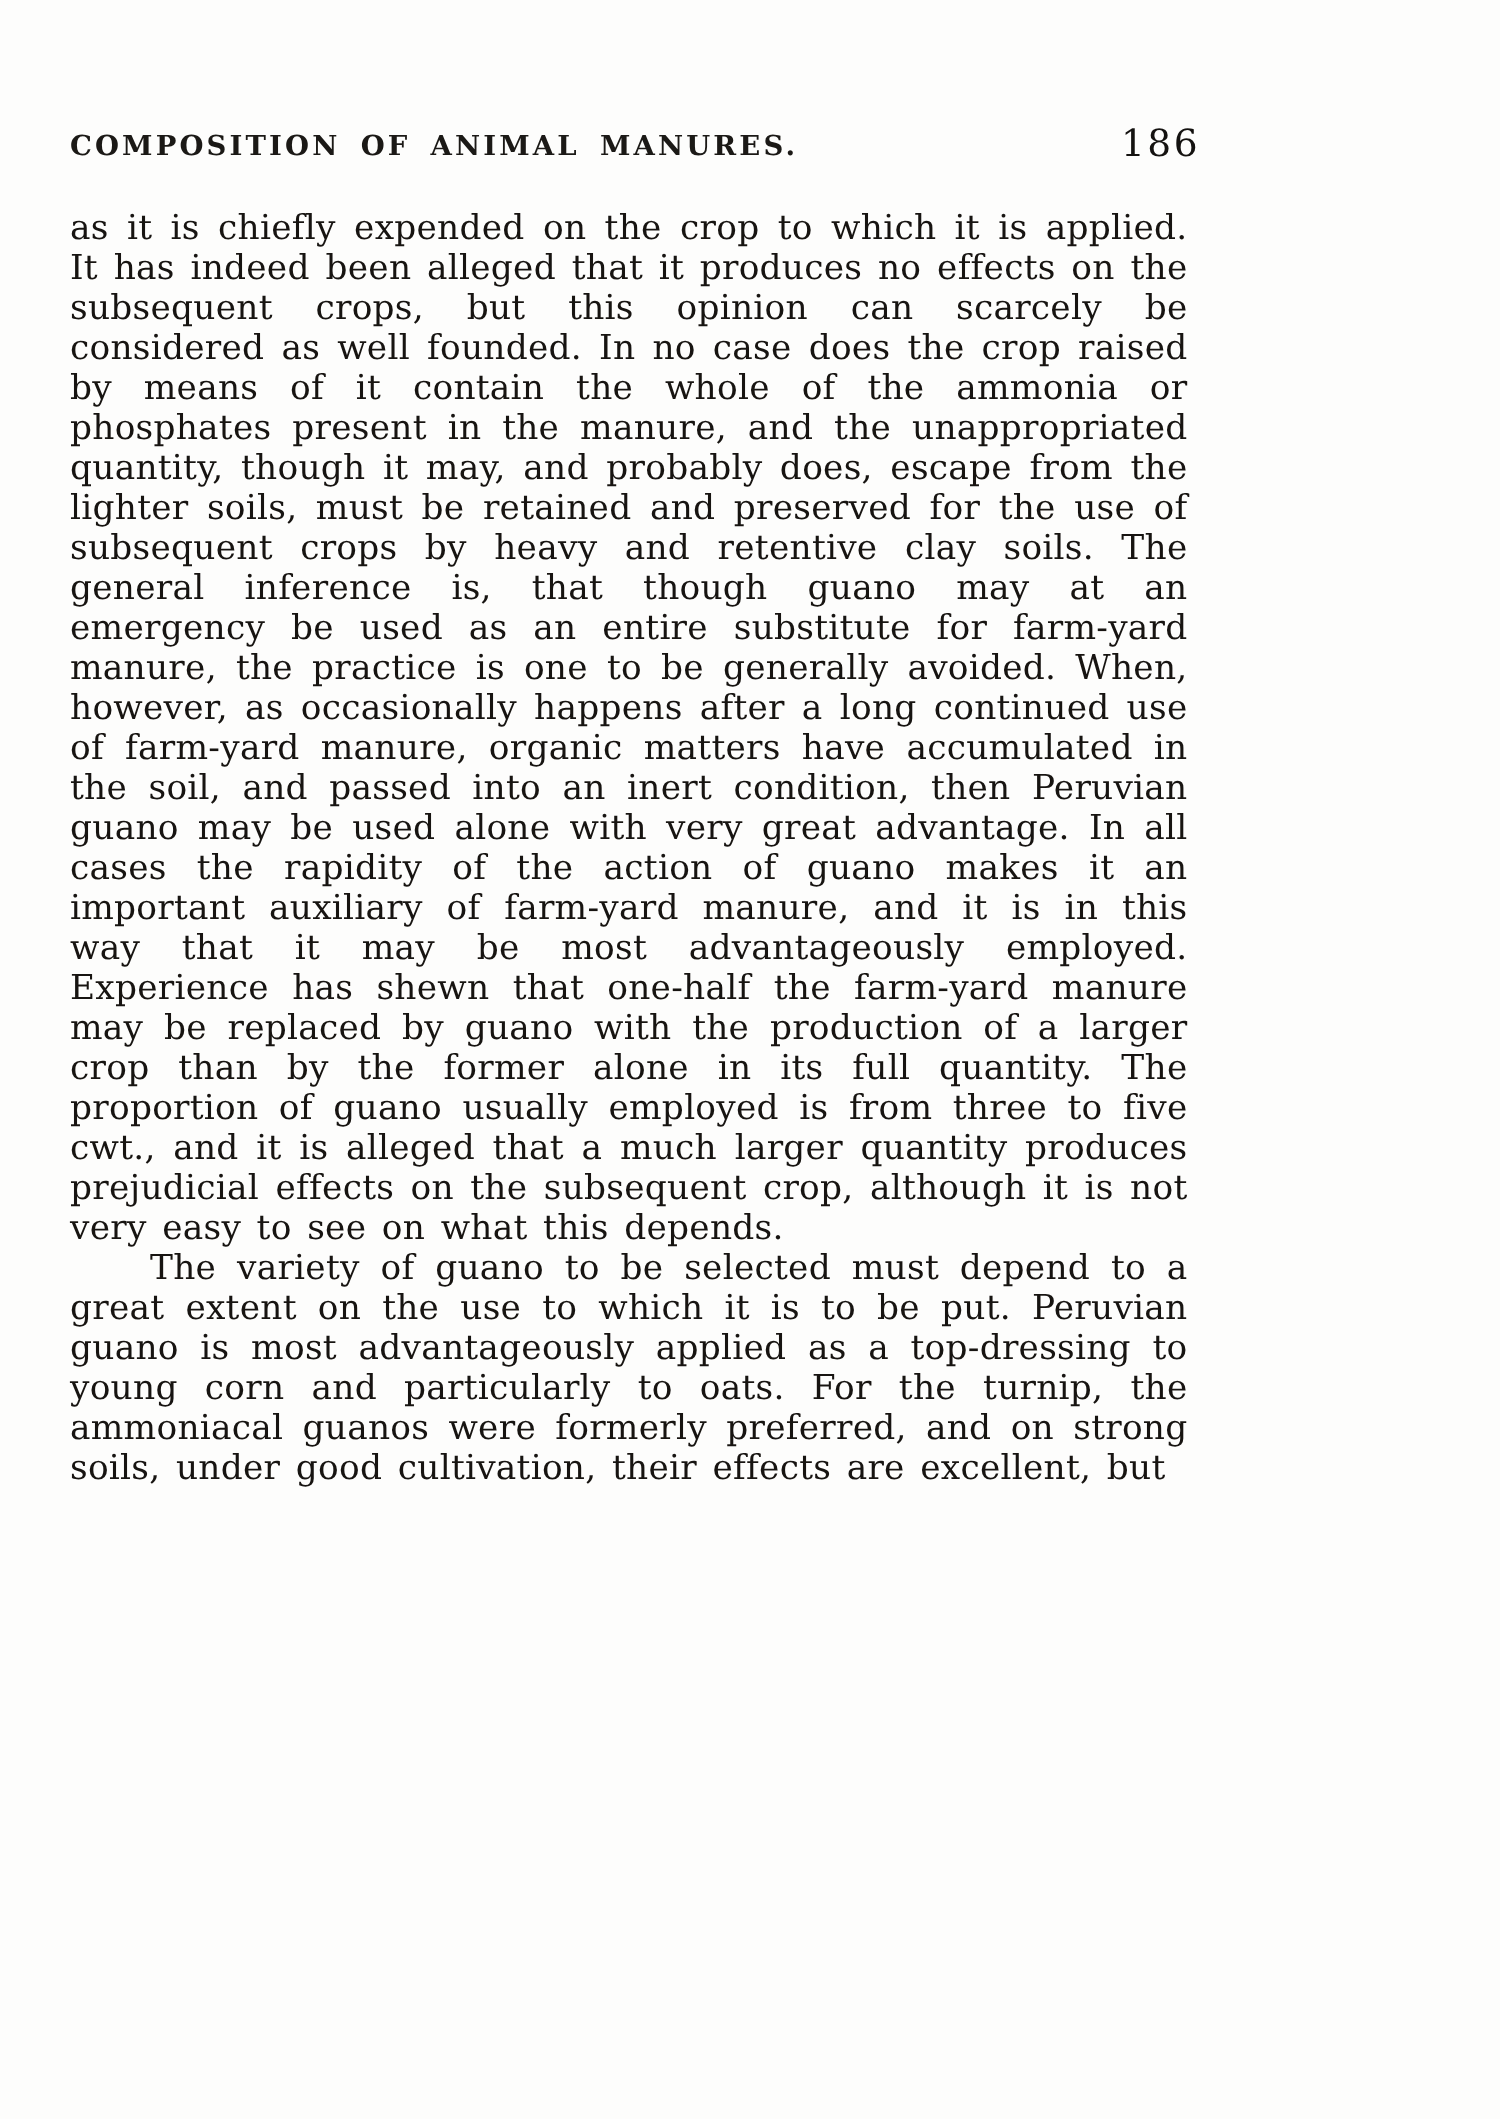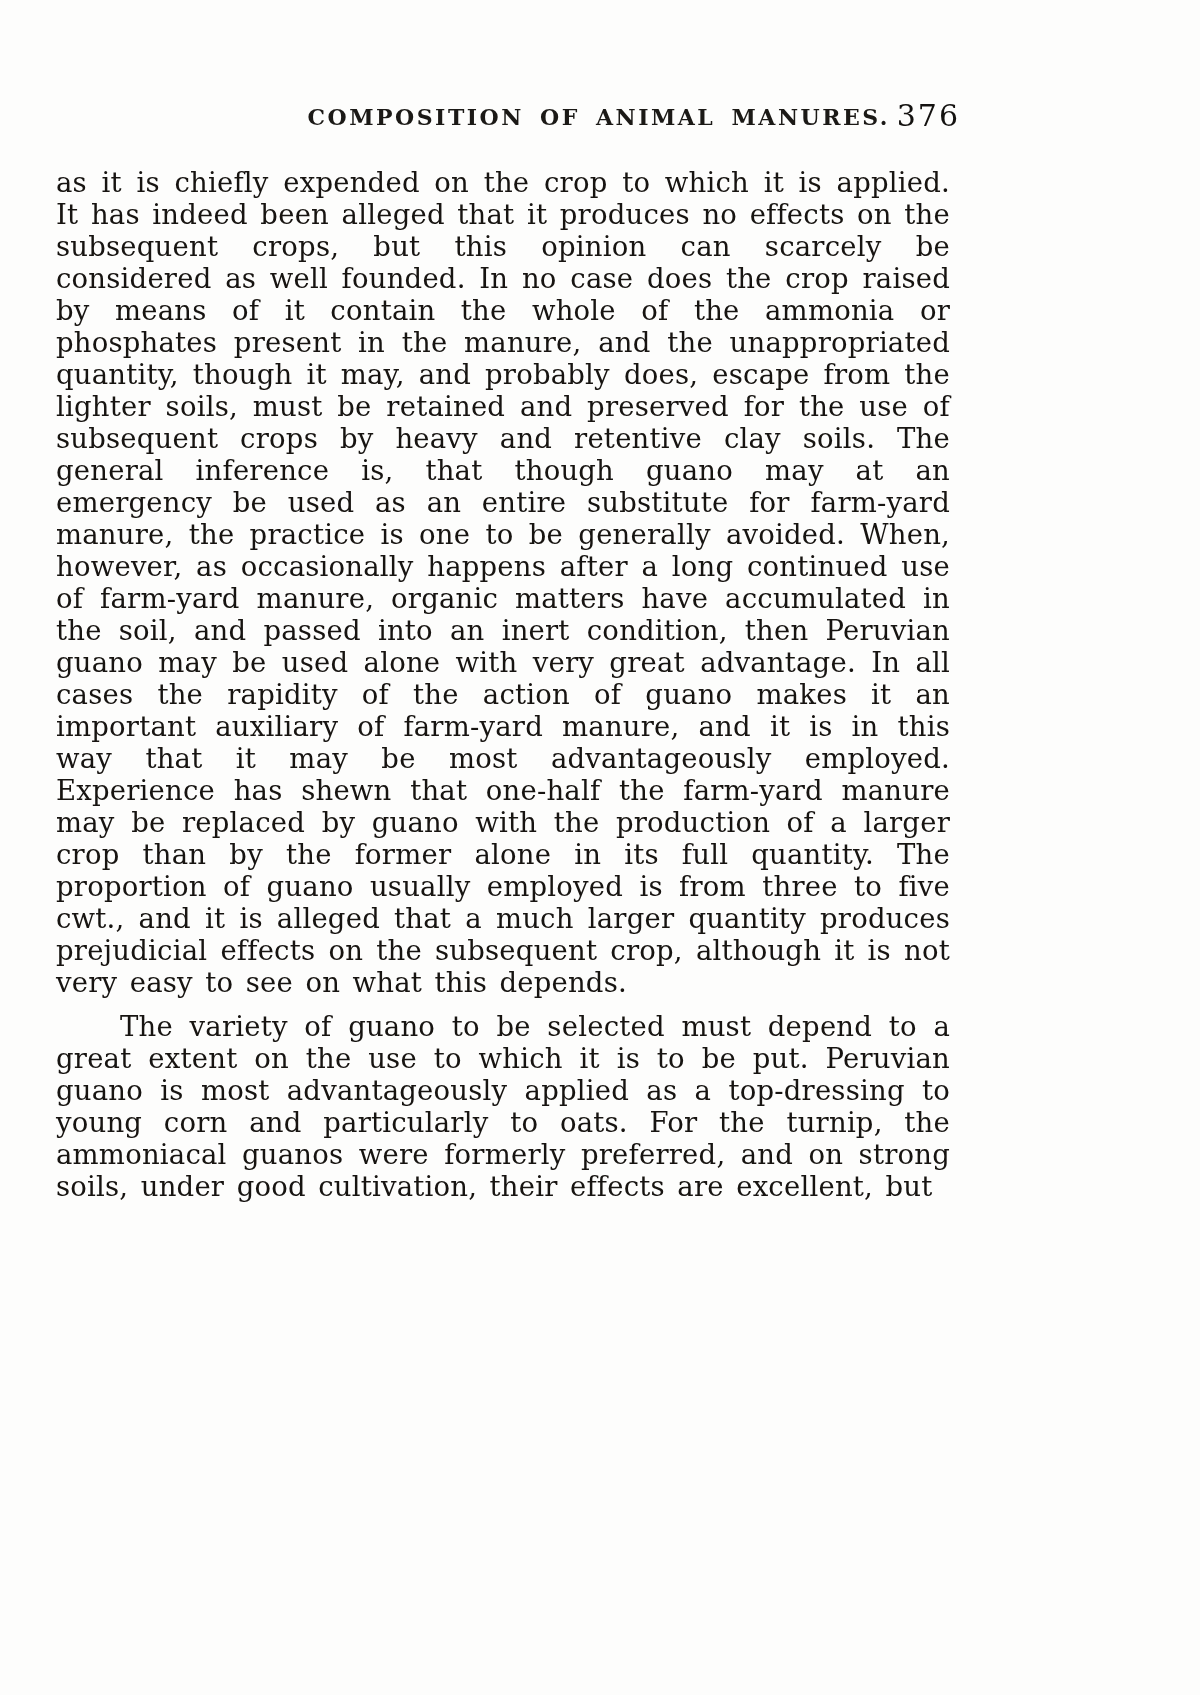--- a/index.html
+++ b/index.html
@@ -19,22 +19,22 @@
     overflow: hidden;
   }
   .running-head {
     position: relative;
     height: 40px;
     margin-bottom: 22px;
   }
   .head-title {
     position: absolute;
     left: 0;
-    right: 60px;
-    text-align: right;
+    right: 72px;
+    text-align: left;
     font-size: 22px;
     letter-spacing: 2.5px;
     word-spacing: 6px;
     font-weight: 700;
     color: #1b1916;
     white-space: nowrap;
   }
   .page-number {
     position: absolute;
     right: -10px;
@@ -51,28 +51,27 @@
     font-size: 27.5px;
     line-height: 32px;
     text-align: justify;
     text-justify: inter-word;
     word-spacing: 3.5px;
     letter-spacing: 0.2px;
     color: #171411;
   }
   .para.indent {
     text-indent: 64px;
-    margin-top: 12px;
   }
 </style>
 </head>
 <body>
 
 <div class="page">
   <header class="running-head">
     <span class="head-title">COMPOSITION OF ANIMAL MANURES.</span>
-    <span class="page-number">376</span>
+    <span class="page-number">186</span>
   </header>
   <main class="body-text">
     <p class="para">as it is chiefly expended on the crop to which it is applied. It has indeed been alleged that it produces no effects on the subsequent crops, but this opinion can scarcely be considered as well founded. In no case does the crop raised by means of it contain the whole of the ammonia or phosphates present in the manure, and the unappropriated quantity, though it may, and probably does, escape from the lighter soils, must be retained and preserved for the use of subsequent crops by heavy and retentive clay soils. The general inference is, that though guano may at an emergency be used as an entire substitute for farm-yard manure, the practice is one to be generally avoided. When, however, as occasionally happens after a long continued use of farm-yard manure, organic matters have accumulated in the soil, and passed into an inert condition, then Peruvian guano may be used alone with very great advantage. In all cases the rapidity of the action of guano makes it an important auxiliary of farm-yard manure, and it is in this way that it may be most advantageously employed. Experience has shewn that one-half the farm-yard manure may be replaced by guano with the production of a larger crop than by the former alone in its full quantity. The proportion of guano usually employed is from three to five cwt., and it is alleged that a much larger quantity produces prejudicial effects on the subsequent crop, although it is not very easy to see on what this depends.</p>
     <p class="para indent">The variety of guano to be selected must depend to a great extent on the use to which it is to be put. Peruvian guano is most advantageously applied as a top-dressing to young corn and particularly to oats. For the turnip, the ammoniacal guanos were formerly preferred, and on strong soils, under good cultivation, their effects are excellent, but</p>
   </main>
 </div>
 
 </body></html>

